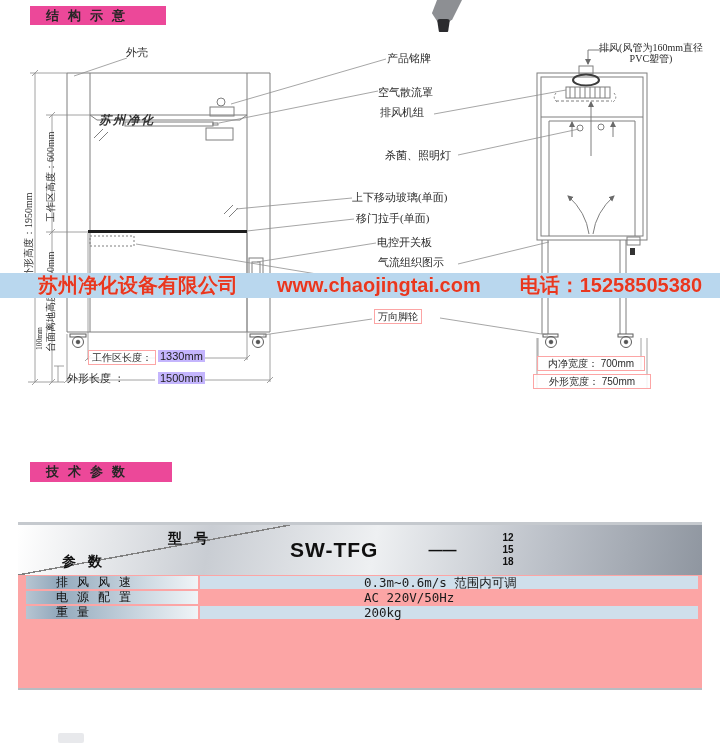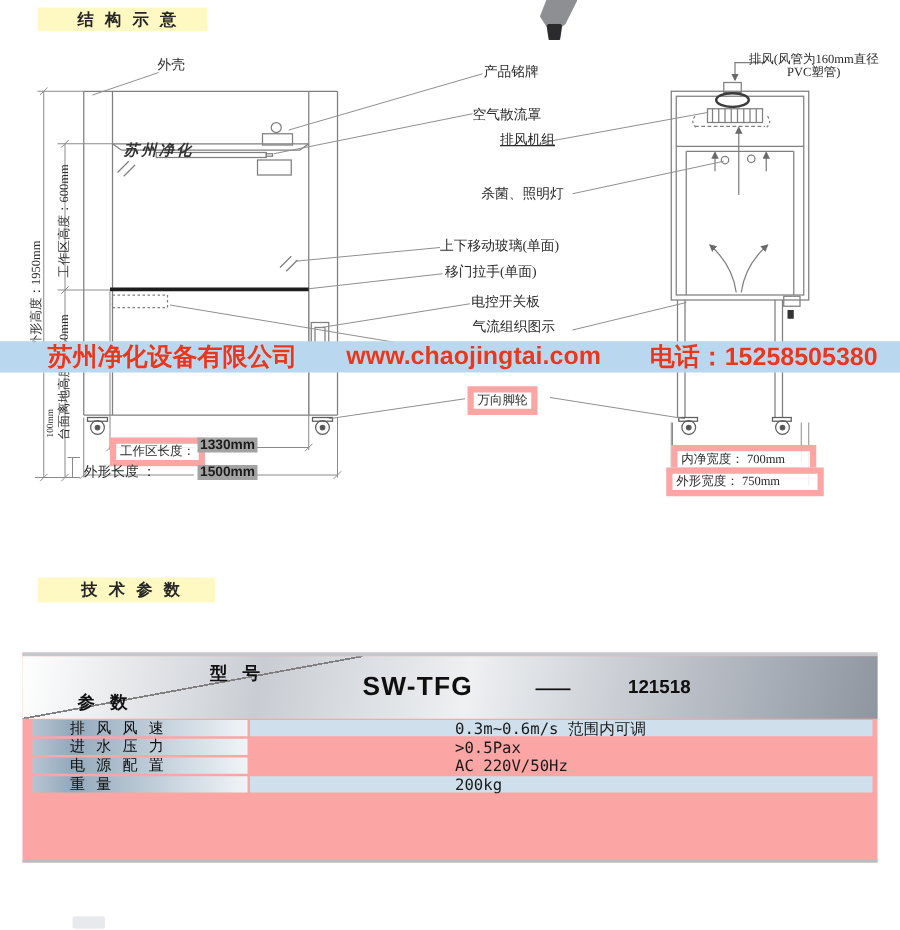--- a/index.html
+++ b/index.html
@@ -1,57 +1,57 @@
 <!DOCTYPE html>
 <html><head>
 <meta charset="utf-8">
 <style>
   html,body{margin:0;padding:0;}
   .page{position:relative;width:720px;height:744px;background:#ffffff;overflow:hidden;
         font-family:"Liberation Sans",sans-serif;}
   
-  .band{position:absolute;background:#fef9c3;color:#262626;font-weight:bold;font-size:13px;
-        letter-spacing:9px;line-height:19px;padding-left:16px;white-space:nowrap;text-align:center;}
+  .band{position:absolute;background:#ec4899;color:#262626;font-weight:bold;font-size:13px;
+        letter-spacing:9px;line-height:19px;padding-left:16px;white-space:nowrap;}
   
   .photo-frag{position:absolute;left:430px;top:0;width:32px;height:26px;}
   .photo-frag .body{position:absolute;left:0;top:0;width:32px;height:24px;background:#8d8f93;
         clip-path:polygon(22% 0,100% 0,70% 80%,52% 100%,28% 100%,6% 55%);}
   .photo-frag .wheel{position:absolute;left:7px;top:19px;width:13px;height:13px;background:#2b2b2e;
         border-radius:3px;clip-path:polygon(0 0,100% 0,85% 100%,15% 100%);}
   
   .dlabel{position:absolute;font-family:"Liberation Serif","DejaVu Serif",serif;font-size:11px;
         color:#2a2a2a;white-space:nowrap;line-height:12px;}
   .vlab{position:absolute;transform-origin:0 0;transform:rotate(-90deg);
         font-family:"Liberation Serif","DejaVu Serif",serif;font-size:10px;color:#2a2a2a;white-space:nowrap;}
-  .dimbox{position:absolute;border:5px solid #fca5a5;background:rgba(255,255,255,.85);
-        font-family:Liberation Serif, serif;font-size:10px;color:#2a2a2a;
-        white-space:nowrap;padding:0 3px;line-height:13px;}
-  .dimval{position:absolute;font-weight:bold;font-size:11px;color:#1c1c1c;white-space:nowrap;
-        background:#a3a3a3;padding:0 2px;line-height:12px;}
+  .dimbox{position:absolute;border:1px solid #fca5a5;background:rgba(255,255,255,.85);
+        font-family:Liberation Sans, sans-serif;font-size:10px;color:#2a2a2a;
+        white-space:nowrap;padding:0 3px;line-height:13px;text-align:center;}
+  .dimval{position:absolute;font-weight:normal;font-size:11px;color:#1c1c1c;white-space:nowrap;
+        background:#c4b5fd;padding:0 2px;line-height:12px;}
   .logo{position:absolute;font-family:"Liberation Serif",serif;font-weight:bold;font-style:italic;
         font-size:12px;letter-spacing:2px;color:#333;margin-top:34px;}
   
   .watermark{position:absolute;left:0;top:273px;width:720px;height:25px;background:#b9d7ee;
         display:flex;align-items:center;gap:39px;padding-left:38px;box-sizing:border-box;z-index:30;}
   .watermark span{color:#e8371f;font-weight:bold;font-size:20px;white-space:nowrap;
         text-shadow:0 0 1px rgba(255,255,255,.5);}
   
   .ttable{position:absolute;left:18px;top:522px;width:684px;height:168px;
         border-top:3px solid #c5c9ce;border-bottom:2px solid #b8bcc2;background:#fca5a5;box-sizing:border-box;}
   .thead{position:relative;height:50px;
         background:linear-gradient(100deg,#ffffff 0%,#c9cdd3 28%,#eef0f2 52%,#b9bec6 78%,#8f96a0 100%);}
   .diagcell{position:absolute;left:0;top:0;width:272px;height:100%;}
   .diagcell .diag{position:absolute;inset:0;
         background:linear-gradient(to bottom right,transparent calc(50% - .7px),#808archive0 calc(50% - .7px),#808080 calc(50% + .7px),transparent calc(50% + .7px));}
   .lbl-model{position:absolute;left:150px;top:5px;font-weight:bold;font-size:14px;letter-spacing:12px;color:#111;}
   .lbl-param{position:absolute;left:44px;bottom:4px;font-weight:bold;font-size:14px;letter-spacing:12px;color:#111;}
   .modelcell{position:absolute;left:272px;right:0;top:0;bottom:0;display:flex;align-items:center;gap:44px;}
   .modelname{font-weight:bold;font-size:21px;letter-spacing:1px;color:#0f0f0f;}
   .modeldash{font-weight:bold;font-size:14px;color:#0f0f0f;margin:0 2px 0 6px;}
-  .sizes{display:flex;flex-direction:row;font-weight:bold;font-size:15px;line-height:12px;color:#0f0f0f;}
+  .sizes{display:flex;flex-direction:column;font-weight:bold;font-size:10px;line-height:12px;color:#0f0f0f;}
   .trow{position:relative;height:15px;}
   .trow .bar{position:absolute;left:8px;width:172px;top:1px;bottom:1px;
         background:linear-gradient(90deg,#b7c5d2 0%,#93a9bc 18%,#cfdae3 70%,#f0f4f7 100%);}
   .trow .vband{position:absolute;left:182px;right:4px;top:1px;bottom:1px;}
   .trow.blue .vband{background:#cfdfeb;}
   .trow .rlabel{position:absolute;left:38px;top:0;font-weight:normal;font-size:12px;letter-spacing:9px;
         line-height:15px;color:#0d0d0d;z-index:2;}
   .trow .rvalue{position:absolute;left:346px;top:0;font-family:"DejaVu Sans Mono",monospace;font-size:12.5px;
         line-height:15px;color:#1a1a1a;z-index:2;white-space:nowrap;}
   .tnote{position:absolute;left:0;right:4px;bottom:2px;text-align:right;font-weight:bold;
@@ -188,21 +188,21 @@
           <path d="M641 300 V332"></path>
         <path d="M537 300 V350"></path>
           <path d="M647 300 V350"></path>
       </g>
     </svg>
 
     <div class="dlabel" style="left:126px;top:8px;">外壳</div>
     <div class="logo" style="left:99px;top:40px;">苏州净化</div>
     <div class="dlabel" style="left:387px;top:14px;">产品铭牌</div>
     <div class="dlabel" style="left:378px;top:48px;">空气散流罩</div>
-    <div class="dlabel" style="left:400px;top:68px;text-decoration:underline;">排风机组</div>
+    <div class="dlabel" style="left:380px;top:68px;">排风机组</div>
     <div class="dlabel" style="left:385px;top:111px;">杀菌、照明灯</div>
     <div class="dlabel" style="left:352px;top:153px;">上下移动玻璃(单面)</div>
     <div class="dlabel" style="left:356px;top:174px;">移门拉手(单面)</div>
     <div class="dlabel" style="left:377px;top:198px;">电控开关板</div>
     <div class="dlabel" style="left:378px;top:218px;">气流组织图示</div>
     <div class="dlabel" style="left:385px;top:241px;">下水槽</div>
     <div class="dimbox" style="left:374px;top:271px;">万向脚轮</div>
     <div class="dlabel" style="left:585px;top:4px;width:132px;text-align:center;font-size:10px;line-height:11px;">
       <div>排风(风管为160mm直径</div>
       <div>PVC塑管)</div>
@@ -251,26 +251,20 @@
 
     <div class="trow blue">
       <div class="bar"></div>
       <div class="vband"></div>
       <div class="rlabel">排风风速</div>
       <div class="rvalue">0.3m~0.6m/s 范围内可调</div>
     </div>
     <div class="trow">
       <div class="bar"></div>
       <div class="vband"></div>
-      <div class="rlabel">进水压力</div>
-      <div class="rvalue">&gt;0.5Pax</div>
-    </div>
-    <div class="trow">
-      <div class="bar"></div>
-      <div class="vband"></div>
       <div class="rlabel">电源配置</div>
       <div class="rvalue">AC 220V/50Hz</div>
     </div>
     <div class="trow blue">
       <div class="bar"></div>
       <div class="vband"></div>
       <div class="rlabel">重量</div>
       <div class="rvalue">200kg</div>
     </div>
 

